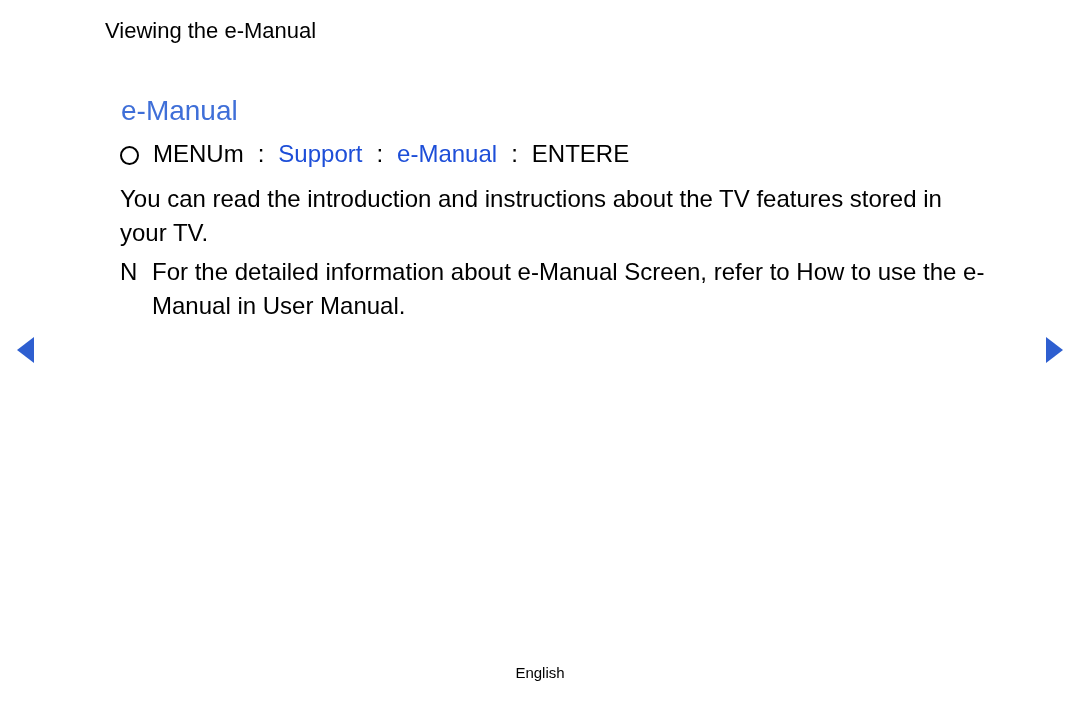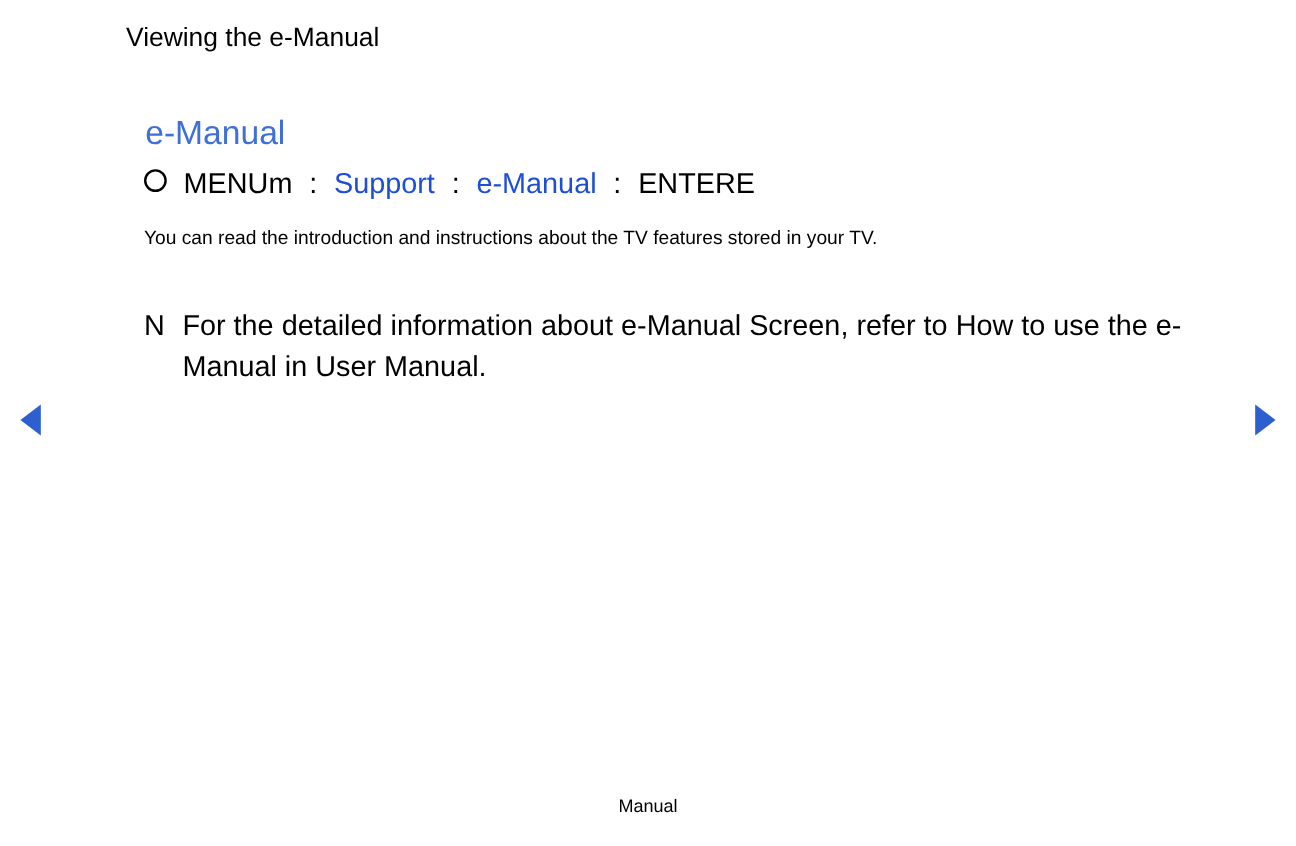--- a/index.html
+++ b/index.html
@@ -30,20 +30,21 @@
       font-size: 28px;
       color: #3f6fd8;
       font-weight: 400;
     }
     .nav-path-row {
       position: absolute;
       top: 140px;
       left: 120px;
       font-size: 24px;
       display: flex;
+      align-items: center;
     }
     .circle-icon {
       display: inline-block;
       width: 19px;
       height: 19px;
       border: 2px solid #000;
       border-radius: 50%;
       margin-right: 14px;
       vertical-align: middle;
       position: relative;
@@ -57,21 +58,21 @@
       margin: 0 14px;
     }
     .nav-blue {
       color: #1d4ed8;
     }
     .body-text-1 {
       position: absolute;
       top: 182px;
       left: 120px;
       right: 90px;
-      font-size: 16px;
+      font-size: 24px;
       line-height: 34px;
     }
     .note-row {
       position: absolute;
       top: 255px;
       left: 120px;
       right: 60px;
       font-size: 24px;
       line-height: 34px;
       display: flex;
@@ -134,13 +135,13 @@
     <polygon points="20,2 20,28 3,15" fill="#2e5fd0"></polygon>
   </svg>
 </div>
 
 <div class="arrow-right">
   <svg width="22" height="30" viewBox="0 0 22 30">
     <polygon points="2,2 2,28 19,15" fill="#2e5fd0"></polygon>
   </svg>
 </div>
 
-<div class="footer-lang">Manual</div>
+<div class="footer-lang">English</div>
 
 </body></html>

